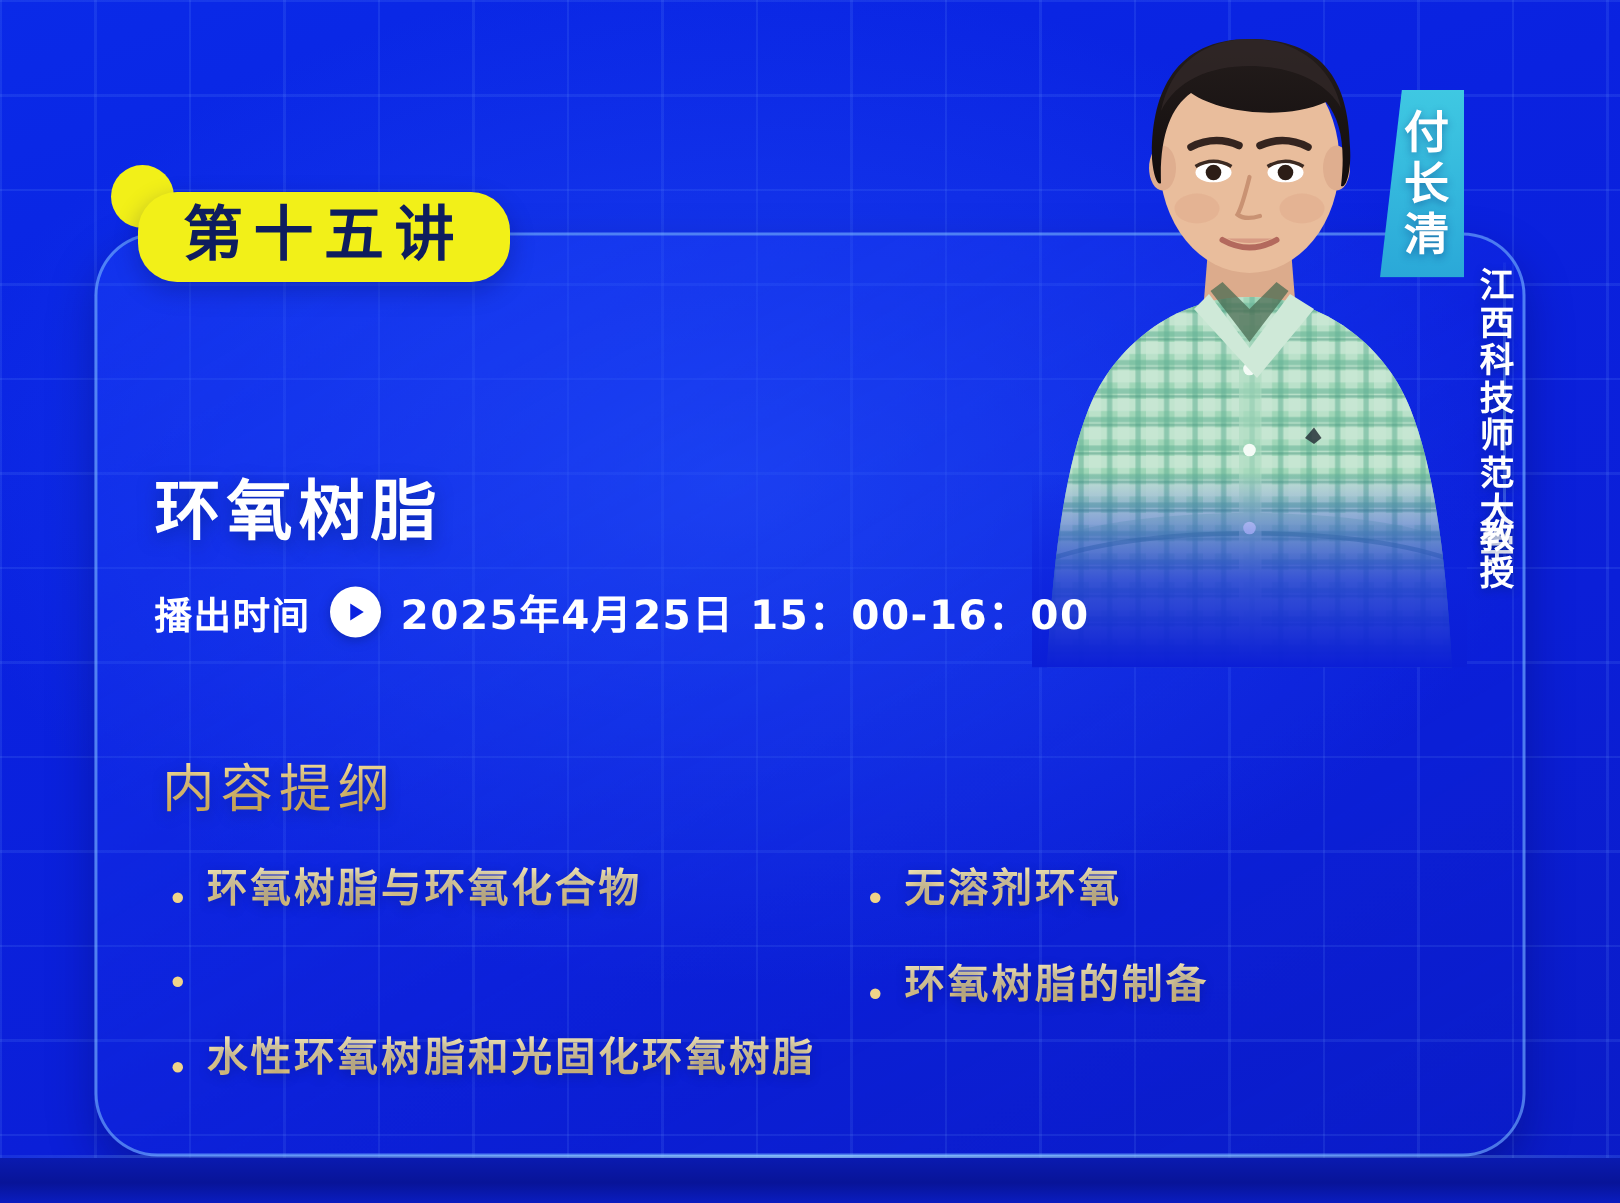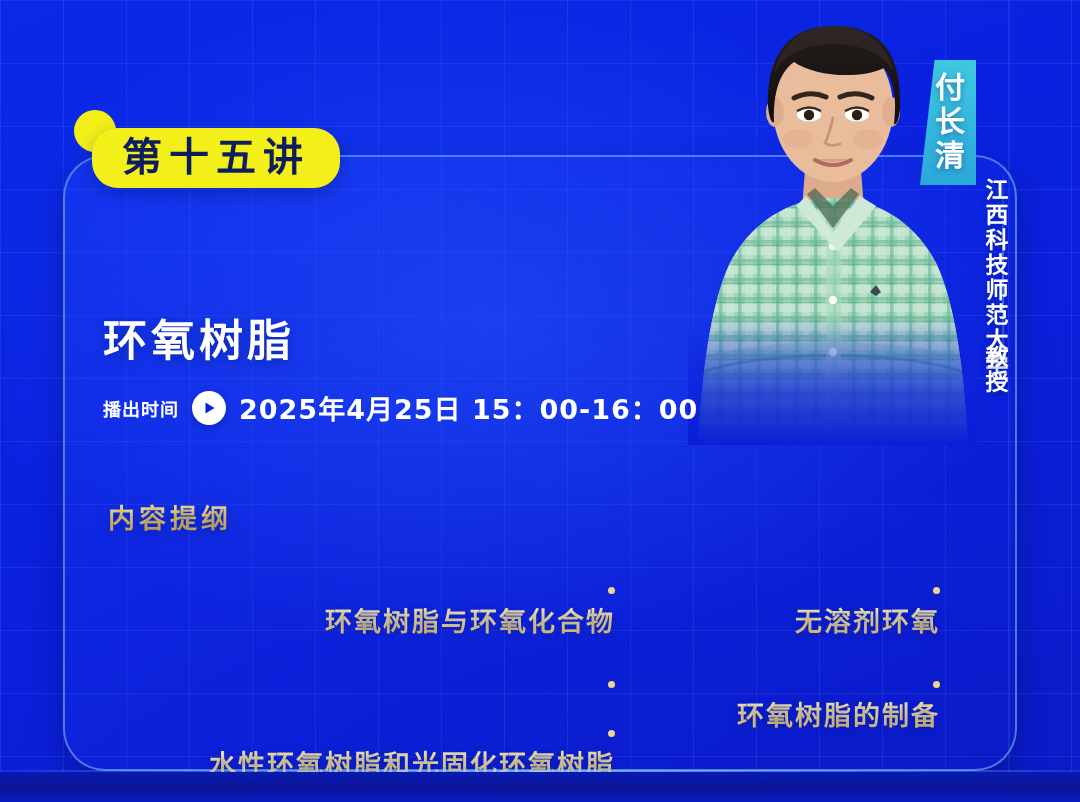--- a/index.html
+++ b/index.html
@@ -54,43 +54,43 @@
         font-size:35px;font-weight:bold;color:#46e8f0;letter-spacing:3px;white-space:nowrap;
         text-shadow:0 2px 10px rgba(0,40,120,.45);}
   .title{position:absolute;left:103px;top:305px;
         font-family:"DejaVu Sans","Liberation Sans",sans-serif;
         font-size:44px;font-weight:bold;color:#ffffff;letter-spacing:4px;white-space:nowrap;
         text-shadow:0 3px 12px rgba(0,30,120,.5);}
 
   
   .airtime{position:absolute;left:103px;top:388px;display:flex;align-items:center;gap:13px;white-space:nowrap;}
   .airtime-label{font-family:"DejaVu Sans","Liberation Sans",sans-serif;
-        font-size:18px;font-weight:bold;color:#ffffff;letter-spacing:1px;}
+        font-size:25px;font-weight:bold;color:#ffffff;letter-spacing:1px;}
   .play-icon{width:34px;height:34px;border-radius:50%;background:#ffffff;
         display:flex;align-items:center;justify-content:center;flex:0 0 auto;
         box-shadow:0 2px 7px rgba(0,20,90,.35);}
   .play-icon svg{display:block;}
   .airtime-value{font-family:"DejaVu Sans","Liberation Sans",sans-serif;
         font-size:27px;font-weight:bold;color:#ffffff;letter-spacing:1px;}
 
   
   .outline-heading{position:absolute;left:108px;top:497px;
         font-family:"DejaVu Sans","Liberation Sans",sans-serif;
-        font-size:27px;font-weight:bold;letter-spacing:4px;
+        font-size:35px;font-weight:normal;letter-spacing:4px;
         color:#f2d27a;
         background:linear-gradient(180deg,#fdf0b4 0%,#f3d178 50%,#d9ab43 100%);
         -webkit-background-clip:text;background-clip:text;-webkit-text-fill-color:transparent;
         text-shadow:0 3px 9px rgba(0,20,90,.35);}
 
   
   .outline-cols{position:absolute;left:115px;top:570px;width:830px;}
   .col{position:absolute;top:0;}
   .col-left{left:0;width:500px;}
   .col-right{left:465px;width:360px;}
-  .bullet{display:flex;align-items:flex-end;gap:6px;margin-bottom:25px;white-space:nowrap;flex-direction:column;}
+  .bullet{display:flex;align-items:center;gap:16px;margin-bottom:25px;white-space:nowrap;}
   .dot{width:7px;height:7px;border-radius:50%;flex:0 0 auto;margin-top:17px;
         background:#f0d489;}
   .bullet-text{font-family:"DejaVu Sans","Liberation Sans",sans-serif;
         font-size:27px;font-weight:bold;letter-spacing:2px;
         color:#f3dc9a;
         background:linear-gradient(180deg,#fdf4c8 0%,#f2dc9c 55%,#e0bf6a 100%);
         -webkit-background-clip:text;background-clip:text;-webkit-text-fill-color:transparent;
         text-shadow:0 2px 7px rgba(0,20,90,.3);}
 
   

